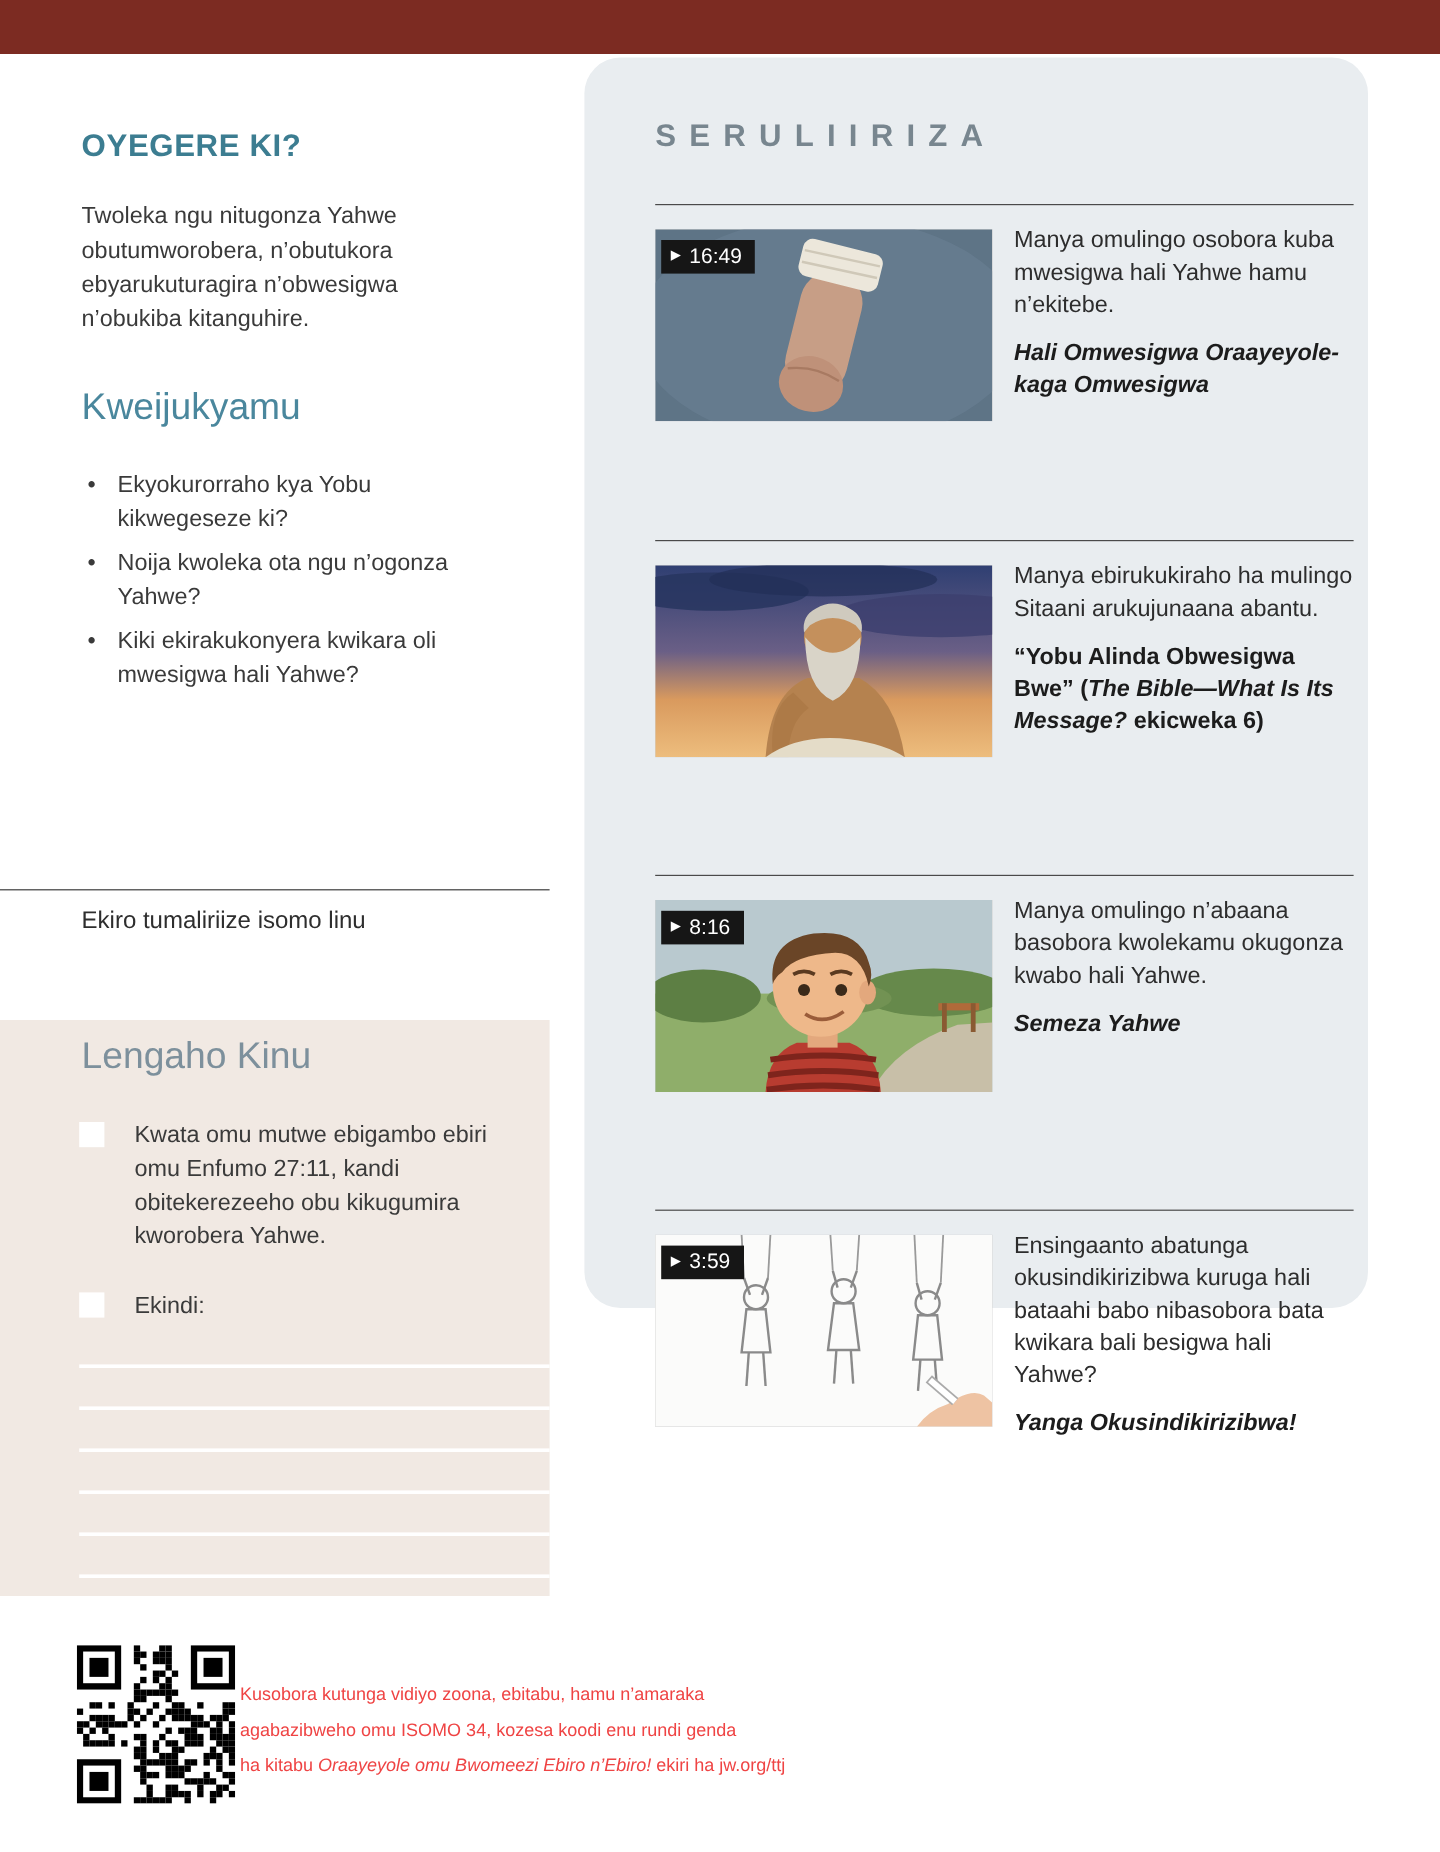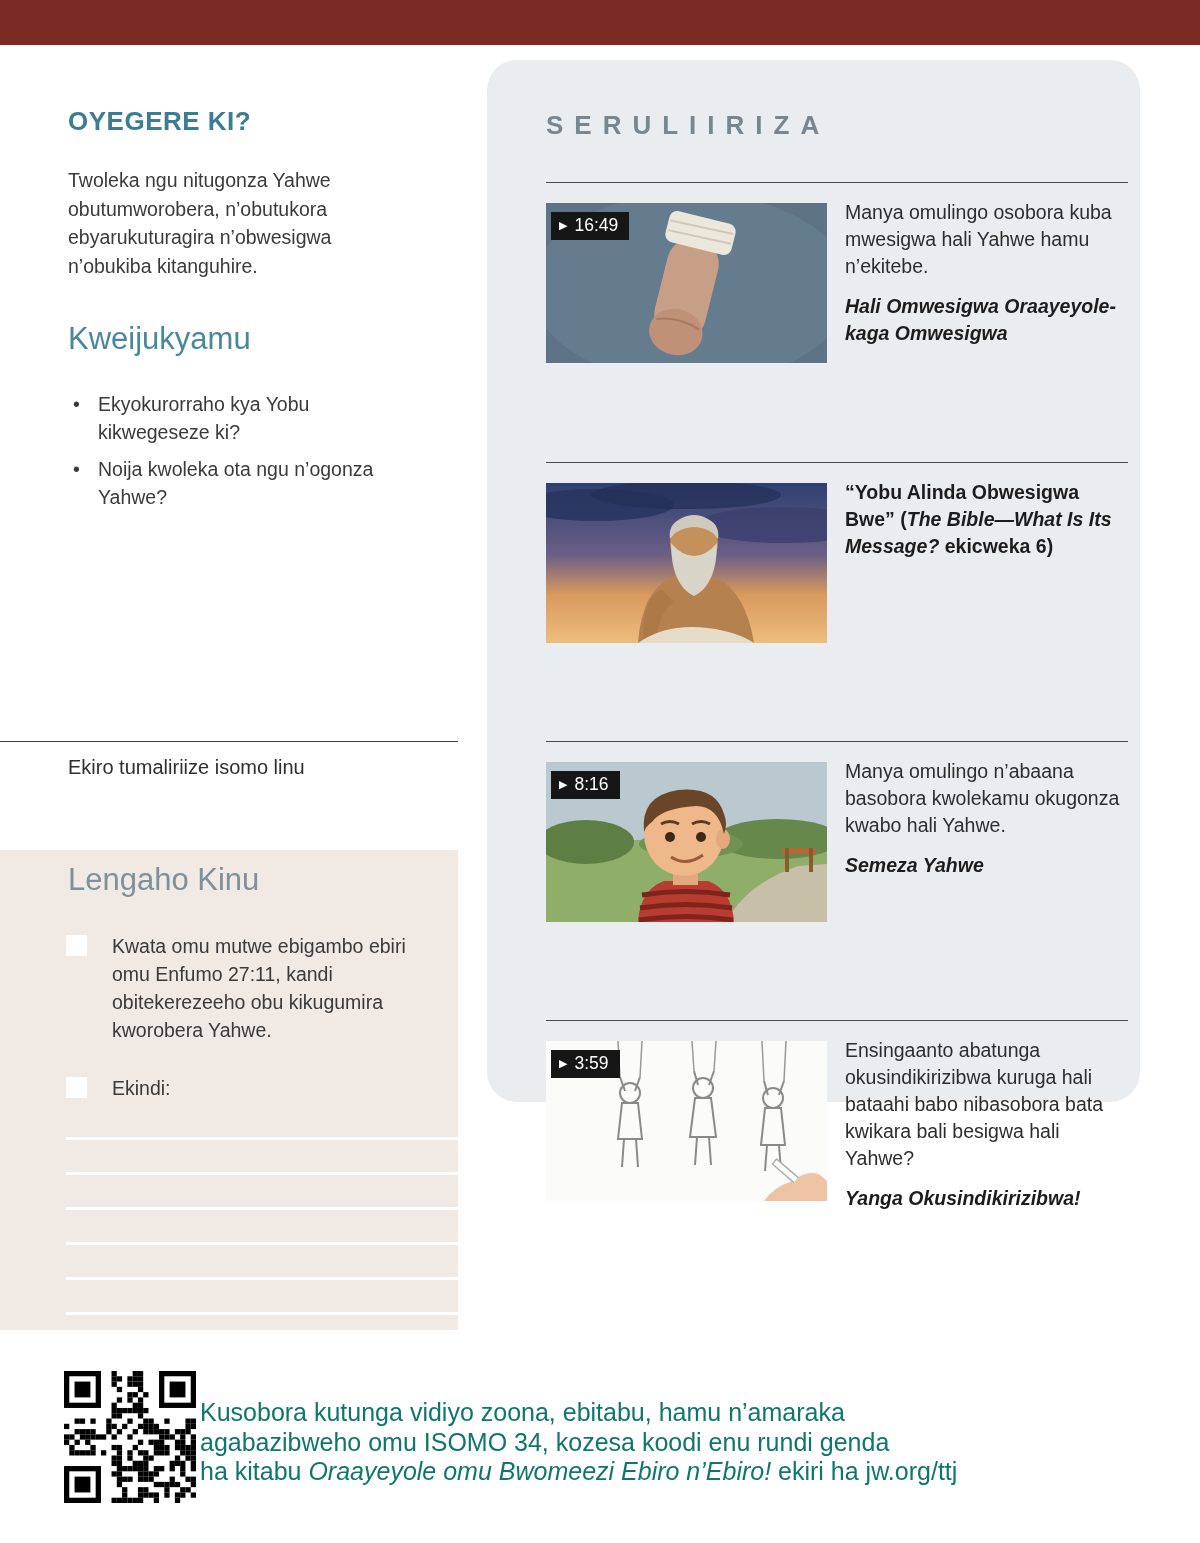--- a/index.html
+++ b/index.html
@@ -19,54 +19,55 @@
   .goal-box{position:absolute;left:0;top:850px;width:458px;height:480px;background:#f1e9e3;}
   .t-goal{position:absolute;left:68px;top:12px;margin:0;font-size:31px;font-weight:400;color:#7d909c;}
   .check-item{position:absolute;left:66px;display:flex;gap:25px;width:374px;}
   .check-item.c1{top:82px;}
   .check-item.c2{top:224px;}
   .checkbox{flex:0 0 auto;width:21px;height:21px;background:#ffffff;margin-top:3px;}
   .check-text{font-size:19.5px;line-height:28px;color:#3a3a3a;}
   .write-line{position:absolute;left:66px;width:392px;height:3px;background:#ffffff;}
 
   
-  .right-col{position:absolute;left:487px;top:60px;width:653px;height:1042px;background:#e9edf0;border-radius:30px;}
+  .right-col{position:absolute;left:487px;top:48px;width:653px;height:1042px;background:#e9edf0;border-radius:30px;}
   .t-serul{position:absolute;left:59px;top:50px;margin:0;font-size:26px;font-weight:700;letter-spacing:11px;color:#78868f;}
   .video-entry{position:absolute;left:59px;width:582px;height:262px;}
   .video-entry .sep{position:absolute;left:0;top:0;width:100%;border-top:1px solid #4a4a4a;}
   .e1{top:122px;} .e2{top:402px;} .e3{top:681px;} .e4{top:960px;}
   .thumb{position:absolute;left:0;top:21px;width:281px;height:160px;overflow:hidden;background:#cccccc;cursor:pointer;}
   .thumb svg{display:block;width:100%;height:100%;}
   .badge{position:absolute;top:9px;left:5px;display:flex;align-items:center;gap:7px;background:#161616;color:#ffffff;padding:3px 11px 4px 8px;font-size:17.5px;}
   .play-glyph{font-size:11px;line-height:1;}
   .vtext{position:absolute;left:299px;top:17px;width:282px;}
   .vdesc{margin:0 0 13px 0;font-size:19.5px;line-height:27px;color:#2d2d2d;}
   .vtitle{margin:0;font-size:19.5px;line-height:27px;font-weight:700;font-style:italic;color:#1c1c1c;}
   .vtitle.upright{font-style:normal;}
   .vtitle.upright i{font-style:italic;}
 
   
   .qr{position:absolute;left:64px;top:1371px;width:132px;height:132px;}
   .qr svg{display:block;width:100%;height:100%;}
-  .footer-text{position:absolute;left:200px;top:1398px;font-size:25px;line-height:29.5px;color:#0f766e;}
+  .footer-text{position:absolute;left:200px;top:1398px;font-size:15px;line-height:29.5px;color:#ef4444;}
   .footer-text .fline{white-space:nowrap;}
 </style>
 </head>
 <body>
 
 <div class="page">
   <div class="top-bar"></div>
 
   <h2 class="t-oyegere">OYEGERE KI?</h2>
   <p class="intro">Twoleka ngu nitugonza Yahwe obutumworobera, n’obutukora ebyarukuturagira n’obwesigwa n’obukiba kitanguhire.</p>
 
   <h3 class="t-review">Kweijukyamu</h3>
   <ul class="bullets">
     <li>Ekyokurorraho kya Yobu kikwegeseze ki?</li>
     <li>Noija kwoleka ota ngu n’ogonza Yahwe?</li>
+    <li>Kiki ekirakukonyera kwikara oli mwesigwa hali Yahwe?</li>
   </ul>
 
   <div class="hr-left"></div>
   <p class="completion">Ekiro tumaliriize isomo linu</p>
 
   <div class="goal-box">
     <h3 class="t-goal">Lengaho Kinu</h3>
     <div class="check-item c1">
       <span class="checkbox"></span>
       <span class="check-text">Kwata omu mutwe ebigambo ebiri omu Enfumo 27:11, kandi obitekerezeeho obu kikugumira kworobera Yahwe.</span>
@@ -130,20 +131,21 @@
           <ellipse cx="140" cy="12" rx="95" ry="14" fill="#222f57" opacity="0.7"></ellipse>
           <path d="M92 160 Q96 106 127 94 L170 94 Q200 110 208 160 Z" fill="#b5824f"></path>
           <path d="M98 160 Q94 120 115 106 L128 119 Q111 131 111 160 Z" fill="#ad7a47"></path>
           <circle cx="148" cy="60" r="24" fill="#c4905c"></circle>
           <path d="M124 56 Q122 42 134 36 Q148 28 162 36 Q174 42 172 56 L167 50 Q148 38 129 50 Z" fill="#cfcabe"></path>
           <path d="M125 60 Q125 102 148 113 Q171 102 171 60 Q160 73 148 73 Q136 73 125 60 Z" fill="#d9d4c8"></path>
           <path d="M92 160 Q120 140 162 145 Q192 149 208 160 Z" fill="#e4dcc8"></path>
         </svg>
       </div>
       <div class="vtext">
+        <p class="vdesc">Manya ebirukukiraho ha mulingo Sitaani arukujunaana abantu.</p>
         <p class="vtitle upright"><span>“Yobu Alinda Obwesigwa Bwe” (</span><i>The Bible—What Is Its Message?</i><span> ekicweka 6)</span></p>
       </div>
     </div>
 
     <div class="video-entry e3">
       <div class="sep"></div>
       <div class="thumb">
         <svg viewBox="0 0 281 160" preserveAspectRatio="none">
           <rect width="281" height="160" fill="#b9c9cf"></rect>
           <rect y="78" width="281" height="82" fill="#8fae6a"></rect>

